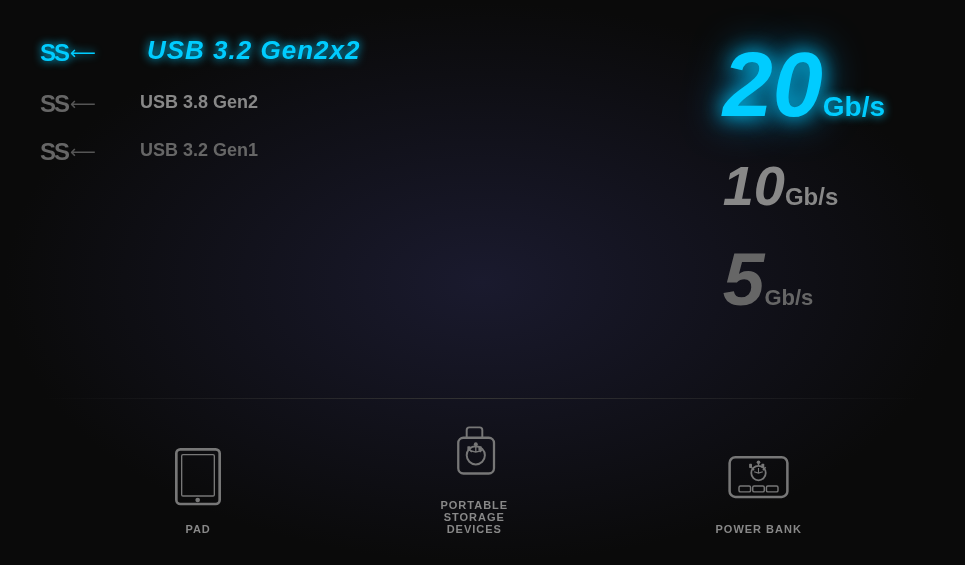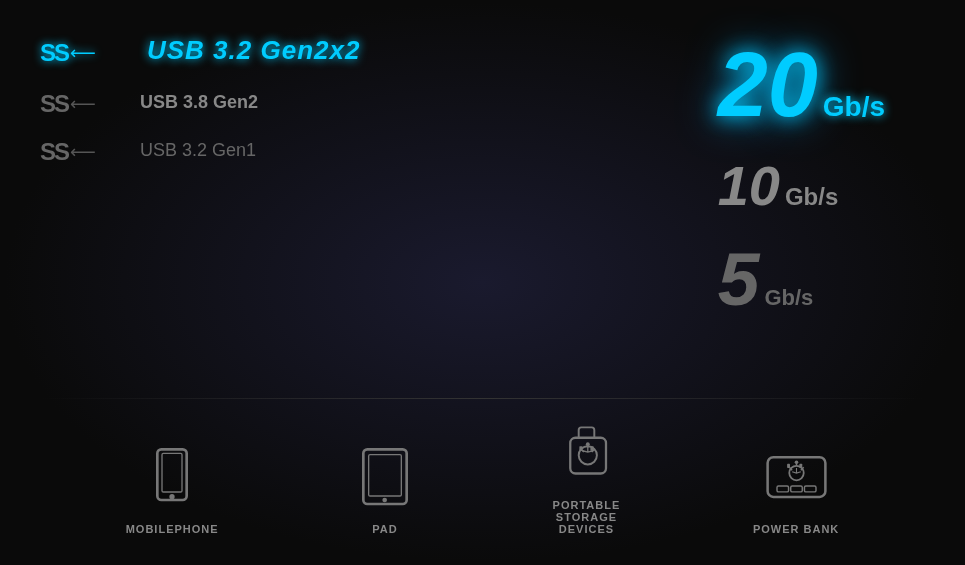--- a/index.html
+++ b/index.html
@@ -129,21 +129,20 @@
       right: 40px;
       top: 20px;
       display: flex;
       flex-direction: column;
       gap: 28px;
     }
 
     .speed-item {
       display: flex;
       align-items: baseline;
-      gap: 5px;
     }
 
     .speed-number-primary {
       color: #00ccff;
       font-size: 90px;
       font-weight: bold;
       font-style: italic;
       line-height: 1;
       text-shadow: 0 0 20px #00ccff, 0 0 40px #0088cc;
     }
@@ -277,21 +276,21 @@
           </div>
         </div>
       </div>
 
       <div class="spec-row tertiary">
         <div class="ss-icon">
           <span class="ss-text">SS</span>
           <span class="usb-arrow">⟵</span>
         </div>
         <div style="display:flex; flex-direction:column; gap:4px; min-width:220px;">
-          <span class="label" style="color:#666; font-size:18px; font-weight:normal;">USB 3.2 Gen1</span>
+          <span class="label" style="color:#666; font-size:18px; font-weight:bold;">USB 3.2 Gen1</span>
           <div class="bar-container">
             <div class="bar-bg">
               <div class="bar-fill-tertiary"></div>
             </div>
           </div>
         </div>
       </div>
 
     </div>
 
@@ -313,30 +312,20 @@
       </div>
 
     </div>
 
   </div>
 
   <div class="divider"></div>
 
   <div class="devices-section">
 
-    <div class="device-item">
-      <div class="device-icon">
-        <svg viewBox="0 0 60 90" width="40" height="60">
-          <rect x="8" y="2" width="44" height="76" rx="6" ry="6" fill="none" stroke="#777" stroke-width="4"></rect>
-          <rect x="15" y="8" width="30" height="58" rx="2" fill="none" stroke="#777" stroke-width="2"></rect>
-          <circle cx="30" cy="73" r="4" fill="#777"></circle>
-        </svg>
-      </div>
-      <span class="device-label">MOBILEPHONE</span>
-    </div>
 
     <div class="device-item">
       <div class="device-icon">
         <svg viewBox="0 0 75 90" width="50" height="60">
           <rect x="5" y="2" width="65" height="82" rx="6" ry="6" fill="none" stroke="#777" stroke-width="4"></rect>
           <rect x="13" y="10" width="49" height="62" rx="2" fill="none" stroke="#777" stroke-width="2"></rect>
           <circle cx="37" cy="78" r="3.5" fill="#777"></circle>
         </svg>
       </div>
       <span class="device-label">PAD</span>

